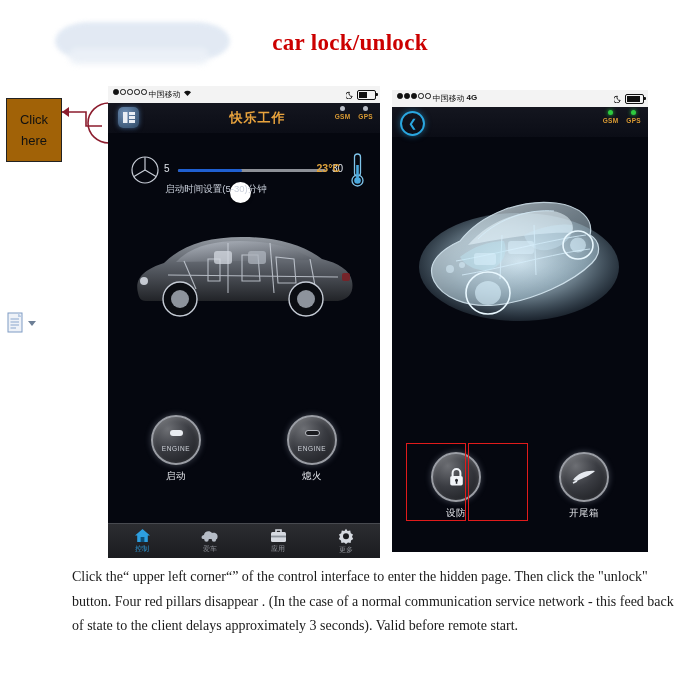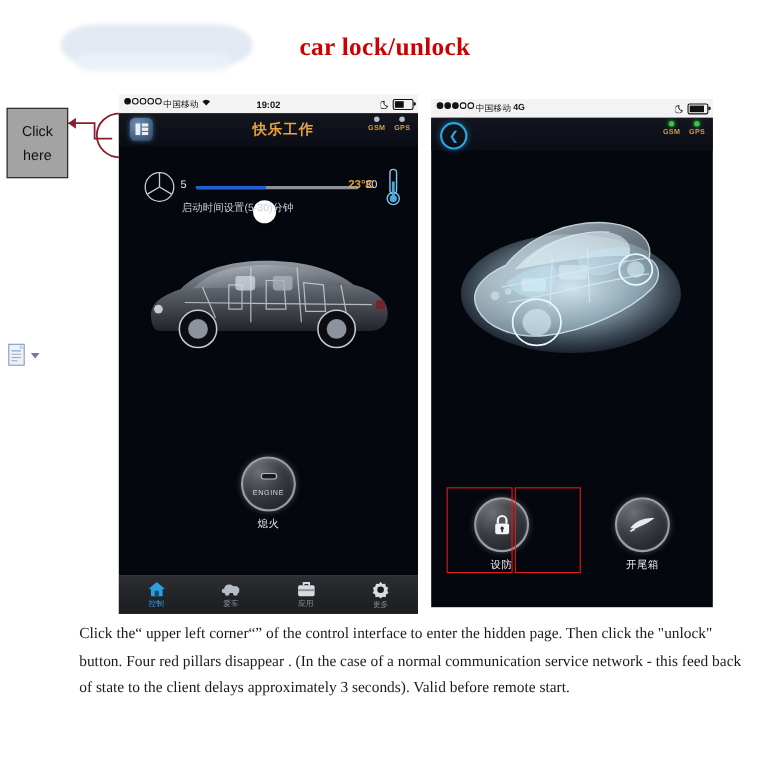--- a/index.html
+++ b/index.html
@@ -23,21 +23,21 @@
   
   .title{
     position:absolute;left:0;top:30px;width:700px;text-align:center;
     color:#cc0000;font-family:"Liberation Serif",serif;font-size:23px;font-weight:700;
     letter-spacing:.3px;
   }
 
   
   .clickbox{
     position:absolute;left:6px;top:98px;width:54px;height:62px;
-    border:1.6px solid #222;background:#a3a3a3;
+    border:1.6px solid #222;background:#a16207;
     display:flex;flex-direction:column;align-items:center;justify-content:center;
     font-size:13px;color:#111;line-height:1.65;
   }
   .callout-svg{position:absolute;left:58px;top:96px;width:62px;height:62px;}
 
   
   .docart{position:absolute;left:6px;top:310px;width:40px;height:26px;}
 
   
   .phone{position:absolute;background:#ffffff;}
@@ -174,21 +174,20 @@
             <i class="dot"></i>
             <i class="dot"></i>
             <i class="dot"></i>
             <i class="dot"></i>
         </span>
         <span style="font-size:8px;">中国移动</span>
         <svg width="9" height="8" viewBox="0 0 9 8">
           <path d="M4.5 7 L1 3.2 A5 5 0 0 1 8 3.2 Z" fill="#111"></path>
         </svg>
       </div>
-      <div class="sb-time">19:02</div>
       <div class="sb-right">
         <svg width="8" height="8" viewBox="0 0 8 8">
           <path d="M6.2 5.4 A3.4 3.4 0 1 1 3.4 1.2 A2.8 2.8 0 0 0 6.2 5.4Z" fill="none" stroke="#111" stroke-width=".9"></path>
         </svg>
         <span class="batt">
             <i style="width:8px;"></i>
           </span>
       </div>
     </div>
 
@@ -276,20 +275,27 @@
         </g>
         <g fill="#8d939c">
           <circle cx="56" cy="84" r="9"></circle>
             <circle cx="182" cy="84" r="9"></circle>
         </g>
         <circle cx="20" cy="66" r="4" fill="#dde2ea" opacity=".85"></circle>
         <rect x="218" y="58" width="8" height="8" rx="2" fill="#7a2026" opacity=".9"></rect>
       </svg>
 
       <div class="btnrow" style="top:312px;">
+        <div class="ctl">
+          <div class="knobbtn">
+            <span class="pill"></span>
+            <span class="engtxt">ENGINE</span>
+          </div>
+          <div class="cap">启动</div>
+        </div>
 
 
         <div class="ctl">
           <div class="knobbtn">
             <span class="pill dark"></span>
             <span class="engtxt">ENGINE</span>
           </div>
           <div class="cap">熄火</div>
         </div>
       </div>

